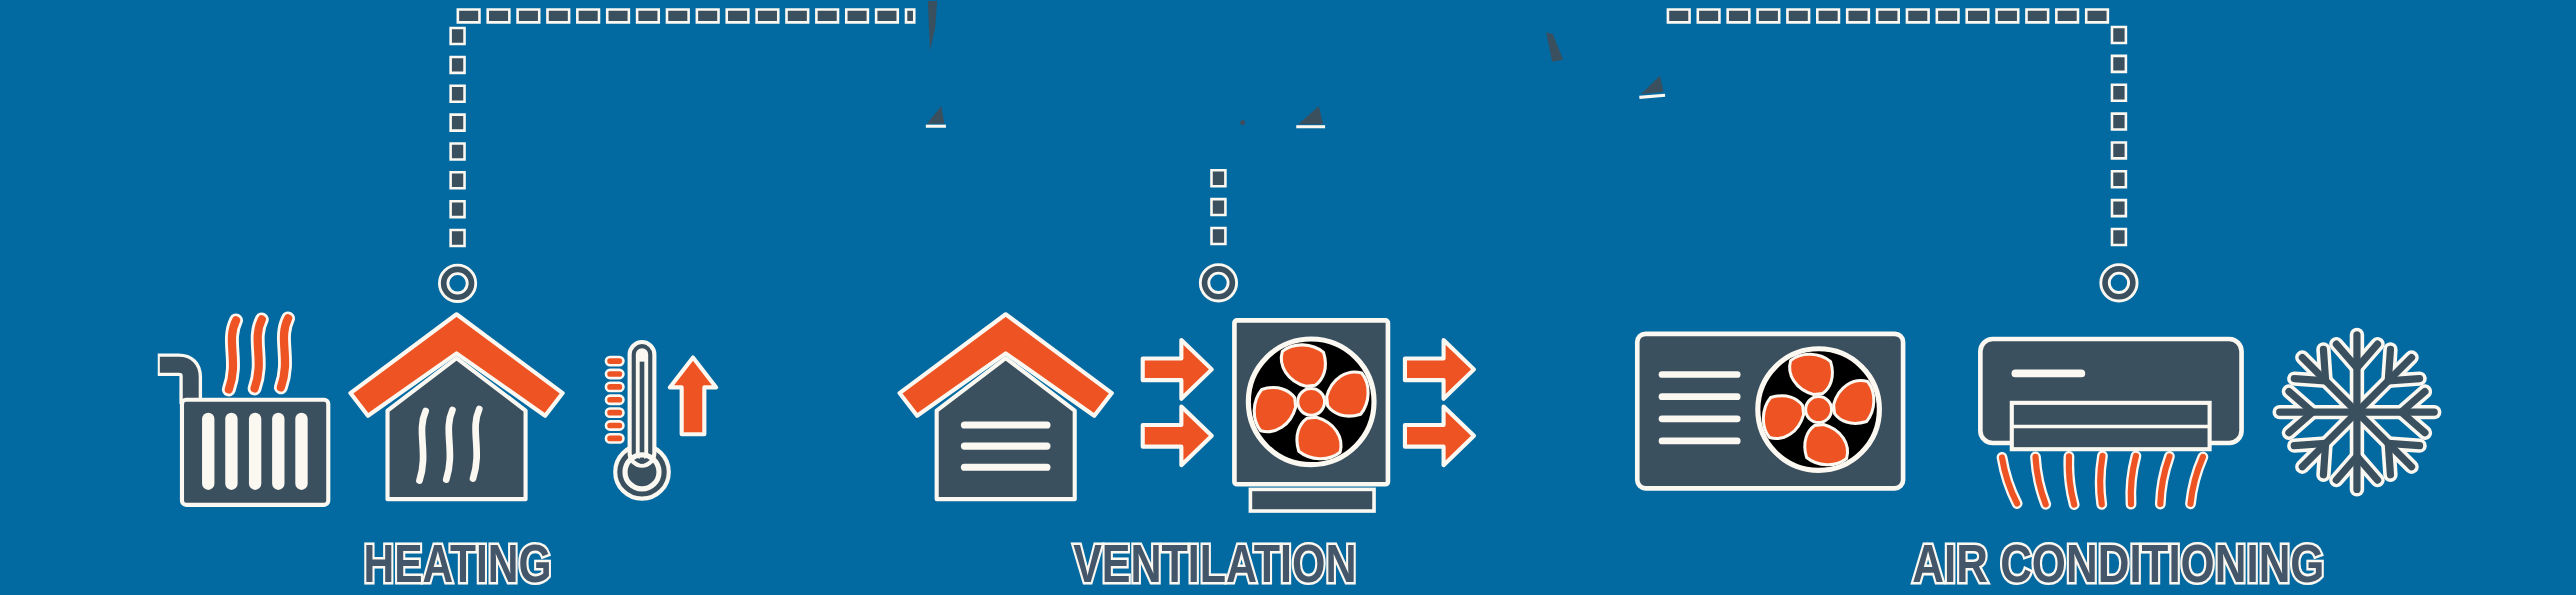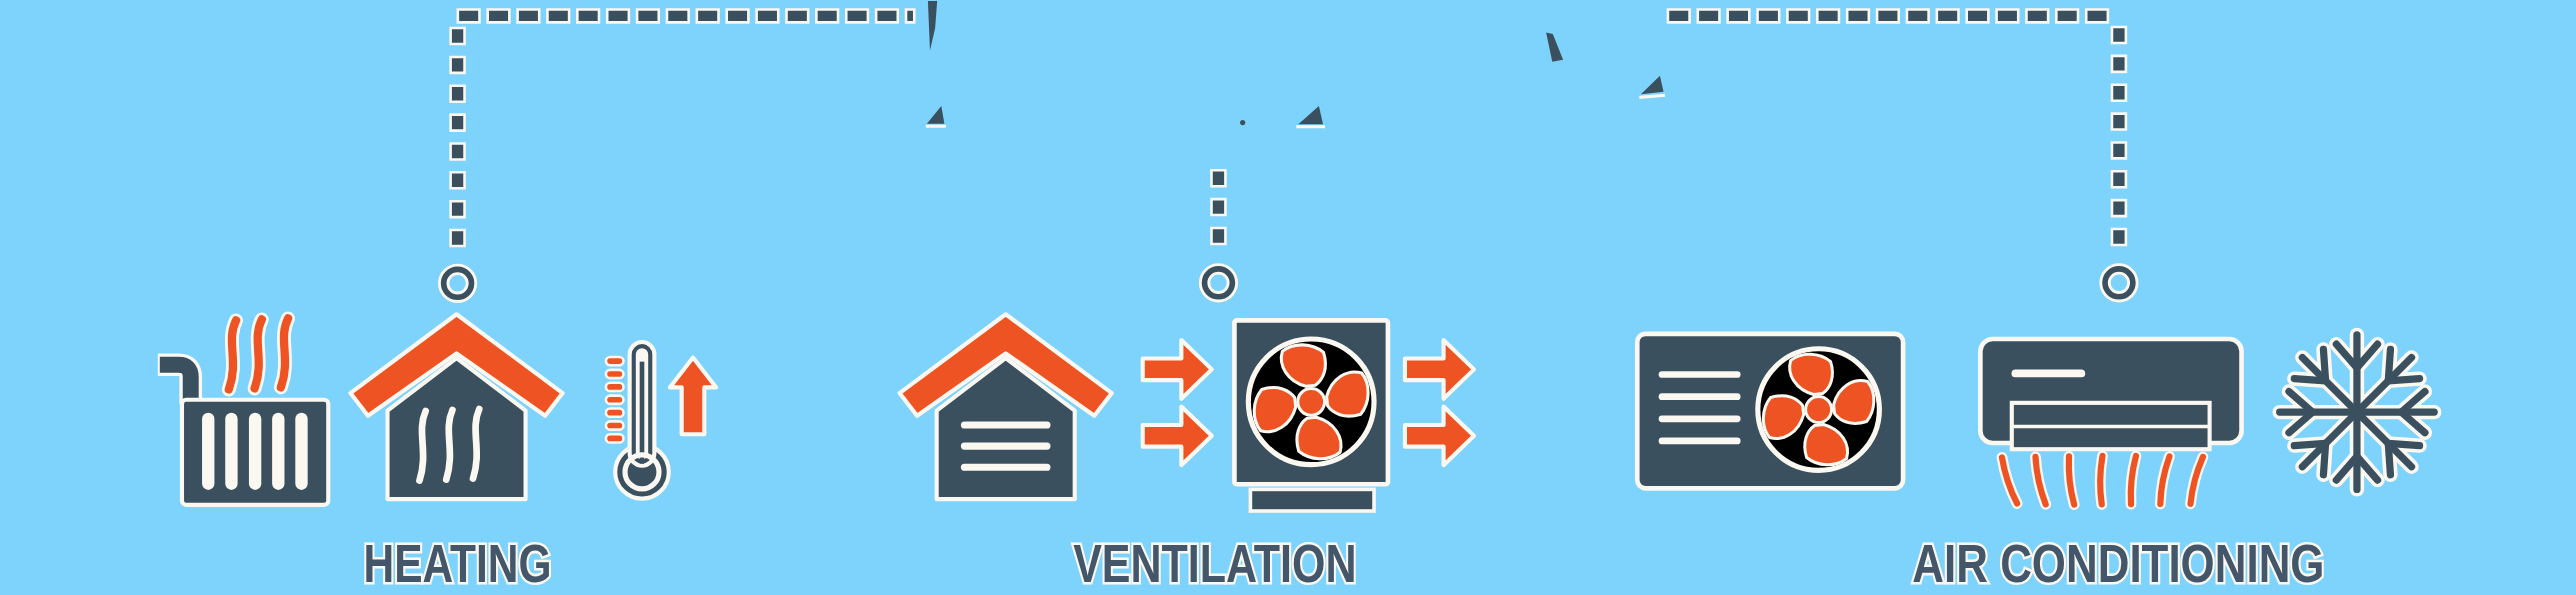--- a/index.html
+++ b/index.html
@@ -1,16 +1,16 @@
 <!DOCTYPE html>
 <html style="font-size:8.2px"><head>
 <meta charset="utf-8">
 <style>
   html,body{margin:0;padding:0;background:#000;}
-  .canvas{position:relative;width:2576px;height:595px;background:#7dd3fc;overflow:hidden;}
+  .canvas{position:relative;width:2576px;height:595px;background:#0369a1;overflow:hidden;}
   svg{display:block;}
   text.section-label{
     font-family:"Liberation Sans",sans-serif;
     font-weight:bold;
     font-size:104px;
     fill:#445669;
     stroke:#fbf8f1;
     stroke-width:10px;
     paint-order:stroke;
     text-anchor:middle;

